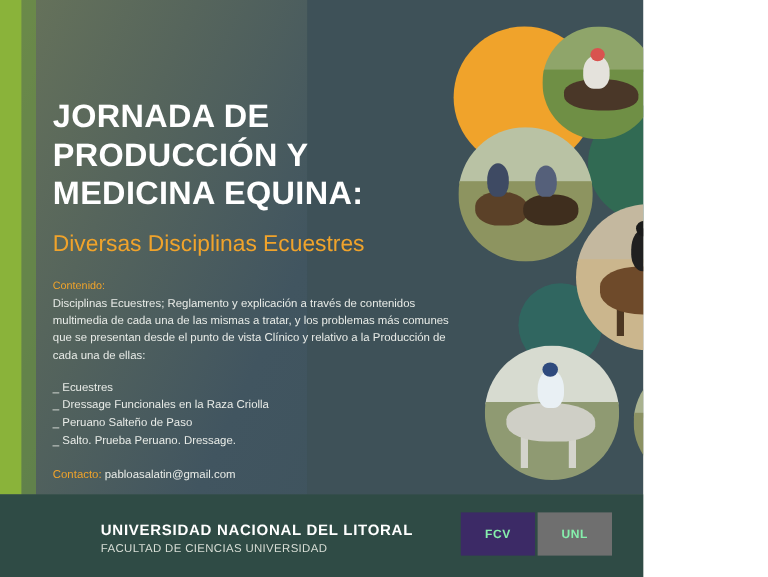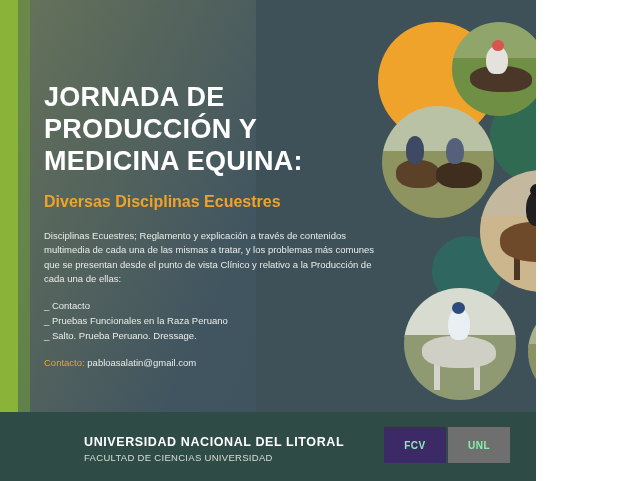--- a/index.html
+++ b/index.html
@@ -171,22 +171,22 @@
     color: #ffffff;
     font-weight: bold;
     font-size: 27px;
     line-height: 1.18;
     letter-spacing: .3px;
     margin: 0 0 14px 0;
     text-transform: uppercase;
   }
   .subtitle {
     color: #f0a32b;
-    font-weight: bold;
-    font-size: 16px;
+    font-weight: normal;
+    font-size: 19px;
     line-height: 1.22;
     margin: 0 0 18px 0;
   }
   .label-small {
     color: #f0a32b;
     font-size: 9px;
     margin: 0 0 4px 0;
   }
   .body-text {
     color: #e9ece8;
@@ -327,25 +327,27 @@
     <h1 class="title">
       <span>JORNADA DE</span><br>
       <span>PRODUCCIÓN Y</span><br>
       <span>MEDICINA EQUINA:</span>
     </h1>
 
     <h2 class="subtitle">
       <span>Diversas Disciplinas Ecuestres</span><br>
     </h2>
 
+    <p class="label-small">Contenido:</p>
     <p class="body-text">Disciplinas Ecuestres;  Reglamento y explicación a través de contenidos multimedia de cada una de las mismas a tratar, y los problemas más comunes que se presentan desde el punto de vista Clínico y relativo a la Producción de cada una de ellas:</p>
 
     <ul class="list">
-      <li>_ Contacto</li>
-      <li>_ Pruebas Funcionales en la Raza Peruano</li>
+      <li>_ Ecuestres</li>
+      <li>_ Dressage Funcionales en la Raza Criolla</li>
+      <li>_ Peruano Salteño de Paso</li>
       <li>_ Salto. Prueba Peruano. Dressage.</li>
     </ul>
 
     <p class="contact">
       <span>Contacto:</span>
       <span class="mail">pabloasalatin@gmail.com</span>
     </p>
   </div>
 
   <div class="bg-bottom"></div>

